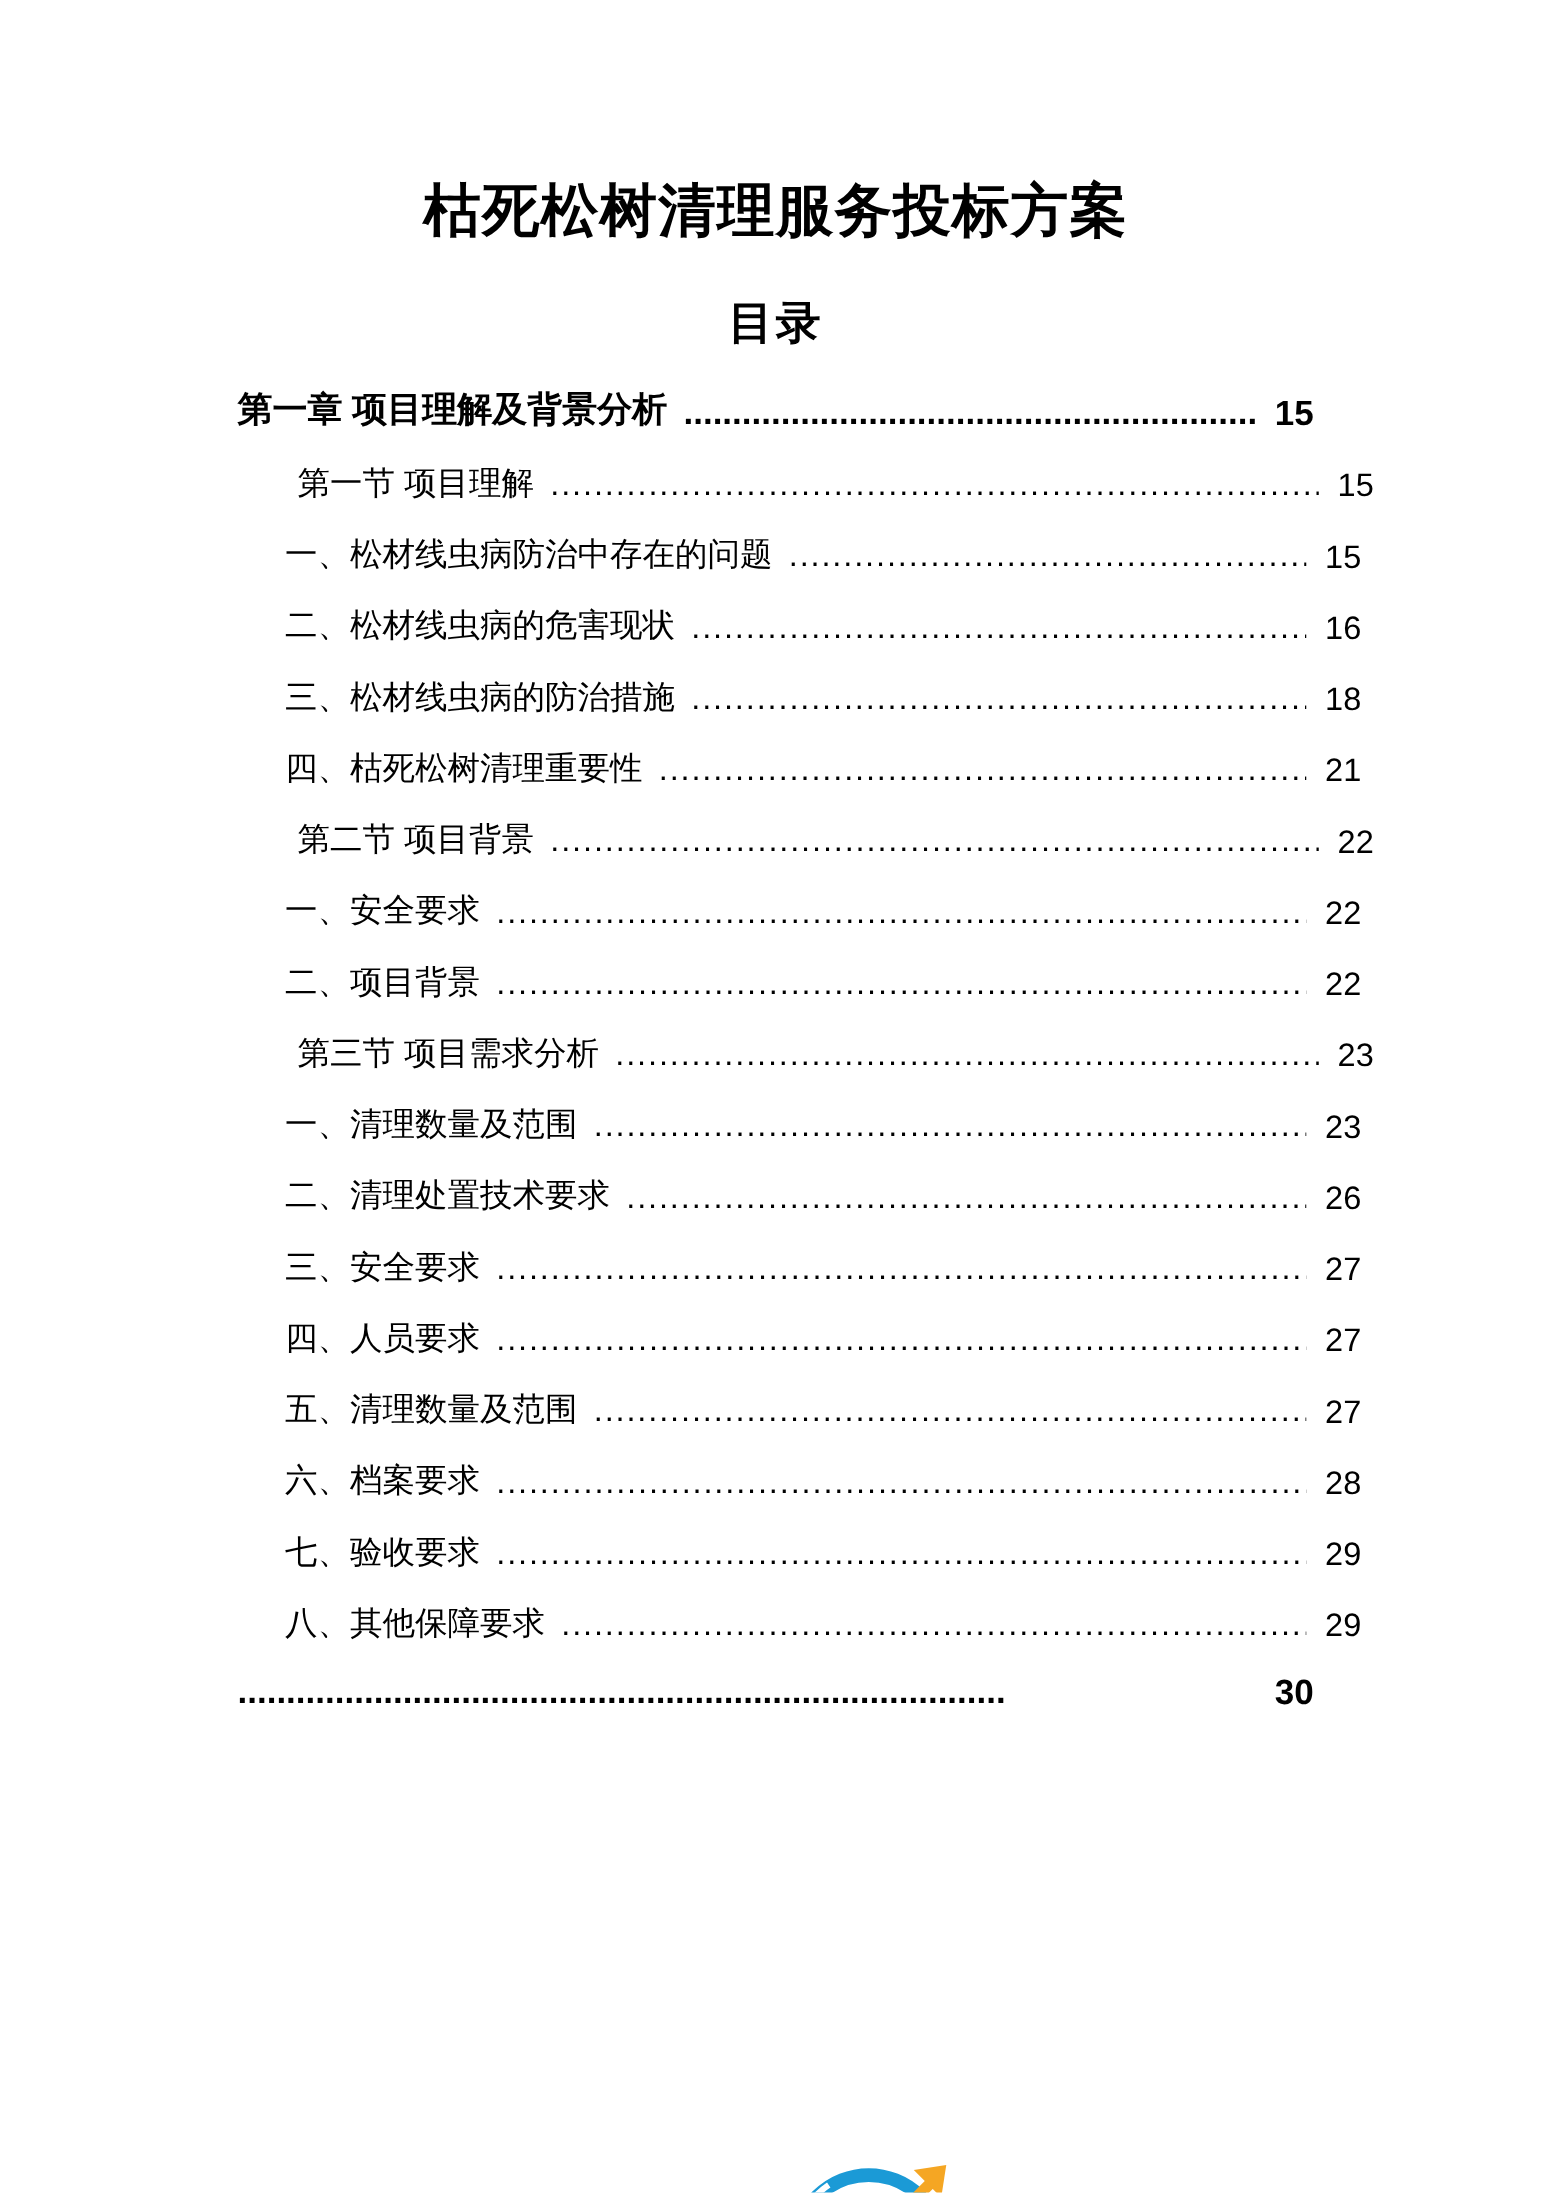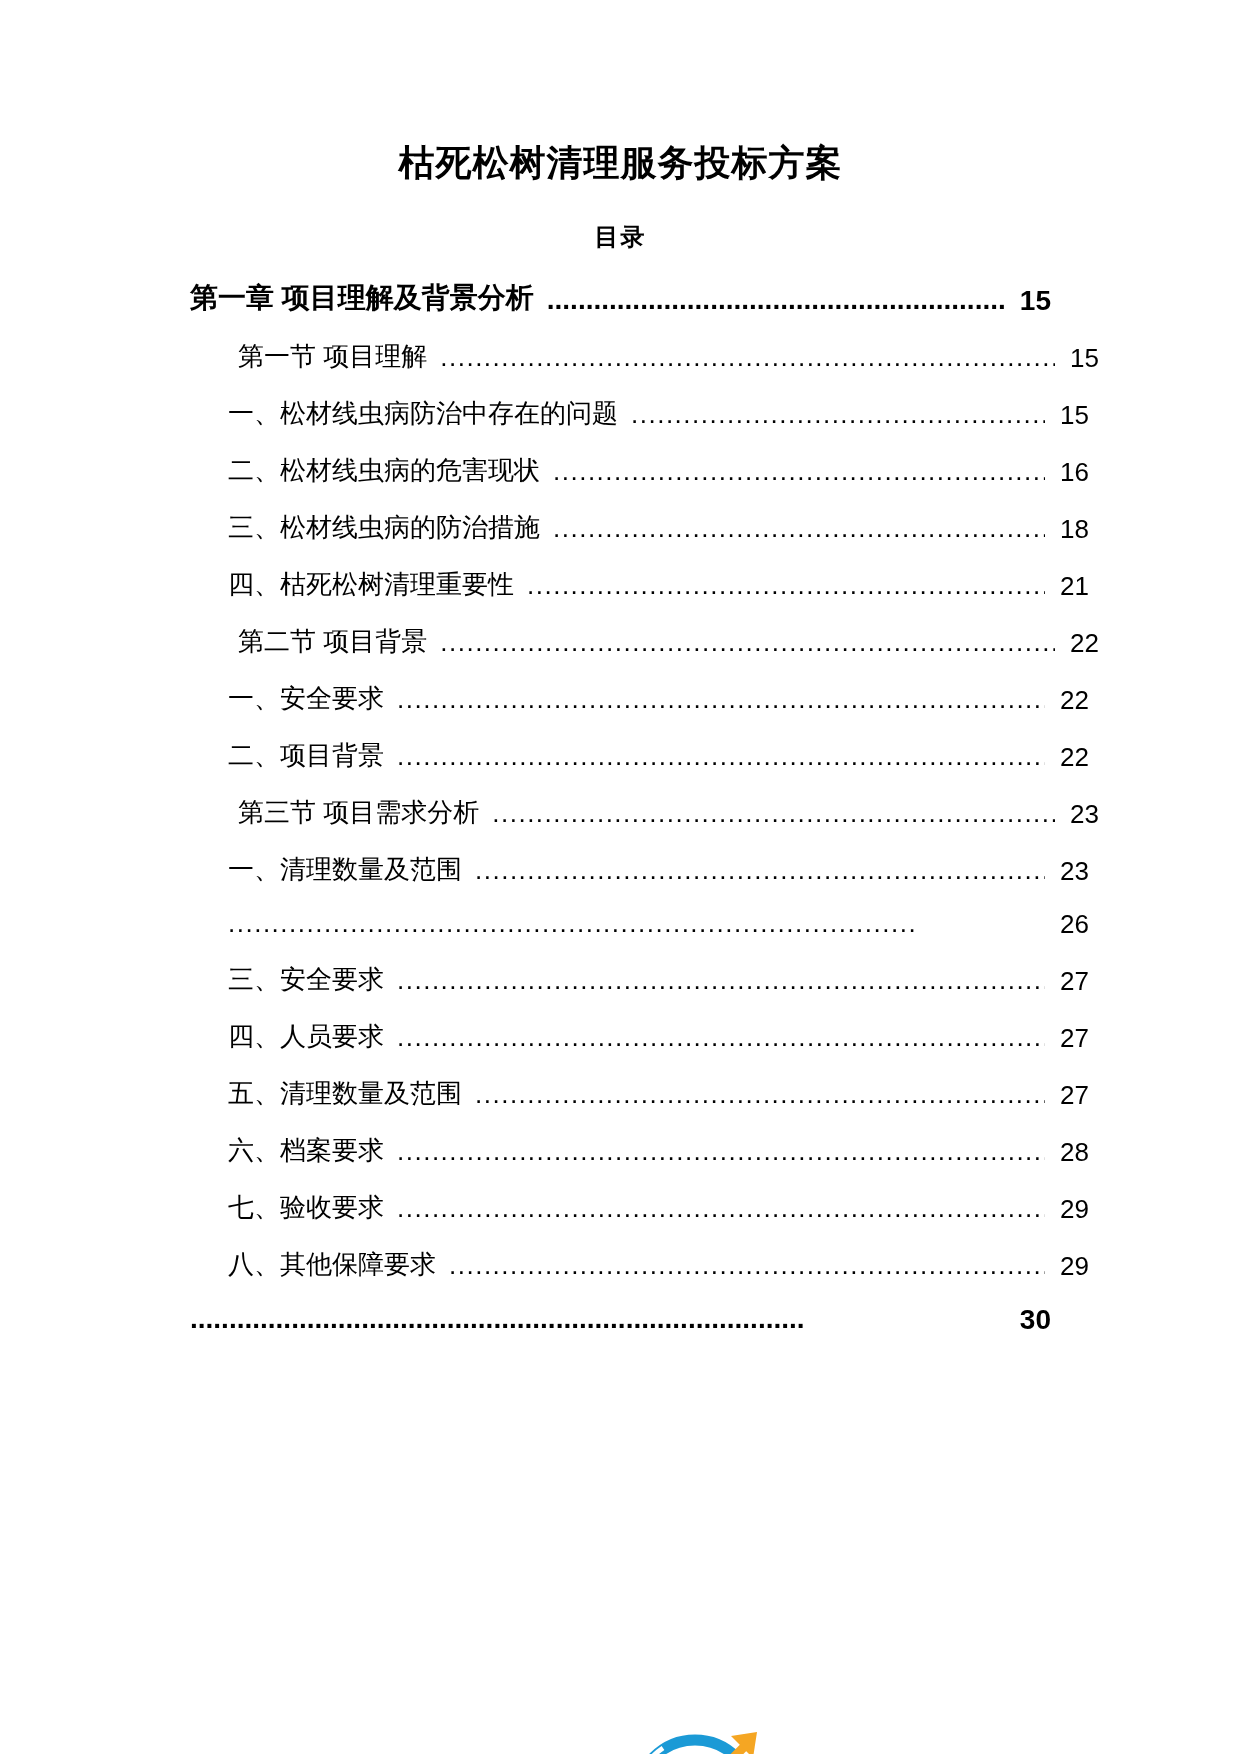--- a/index.html
+++ b/index.html
@@ -17,29 +17,29 @@
   }
   .page {
     position: relative;
     width: 1241px;
     height: 1754px;
     box-sizing: border-box;
     padding: 0 190px;
   }
   .doc-title {
     text-align: center;
-    font-size: 36px;
+    font-size: 46px;
     font-weight: bold;
     letter-spacing: 1px;
     margin-top: 140px;
     line-height: 1.25;
   }
   .toc-heading {
     text-align: center;
-    font-size: 24px;
+    font-size: 36px;
     font-weight: bold;
     margin-top: 36px;
     letter-spacing: 2px;
   }
   .toc {
     margin-top: 26px;
   }
   .toc-row {
     display: flex;
     align-items: flex-end;
@@ -178,20 +178,21 @@
       <span class="page-no">23</span>
     </div>
 
     <div class="toc-row lvl3">
       <span class="label">一、清理数量及范围</span>
       <span class="dots">...............................................................................</span>
       <span class="page-no">23</span>
     </div>
 
     <div class="toc-row lvl3">
+      <span class="label">二、清理处置技术要求</span>
       <span class="dots">...............................................................................</span>
       <span class="page-no">26</span>
     </div>
 
     <div class="toc-row lvl3">
       <span class="label">三、安全要求</span>
       <span class="dots">...............................................................................</span>
       <span class="page-no">27</span>
     </div>
 

